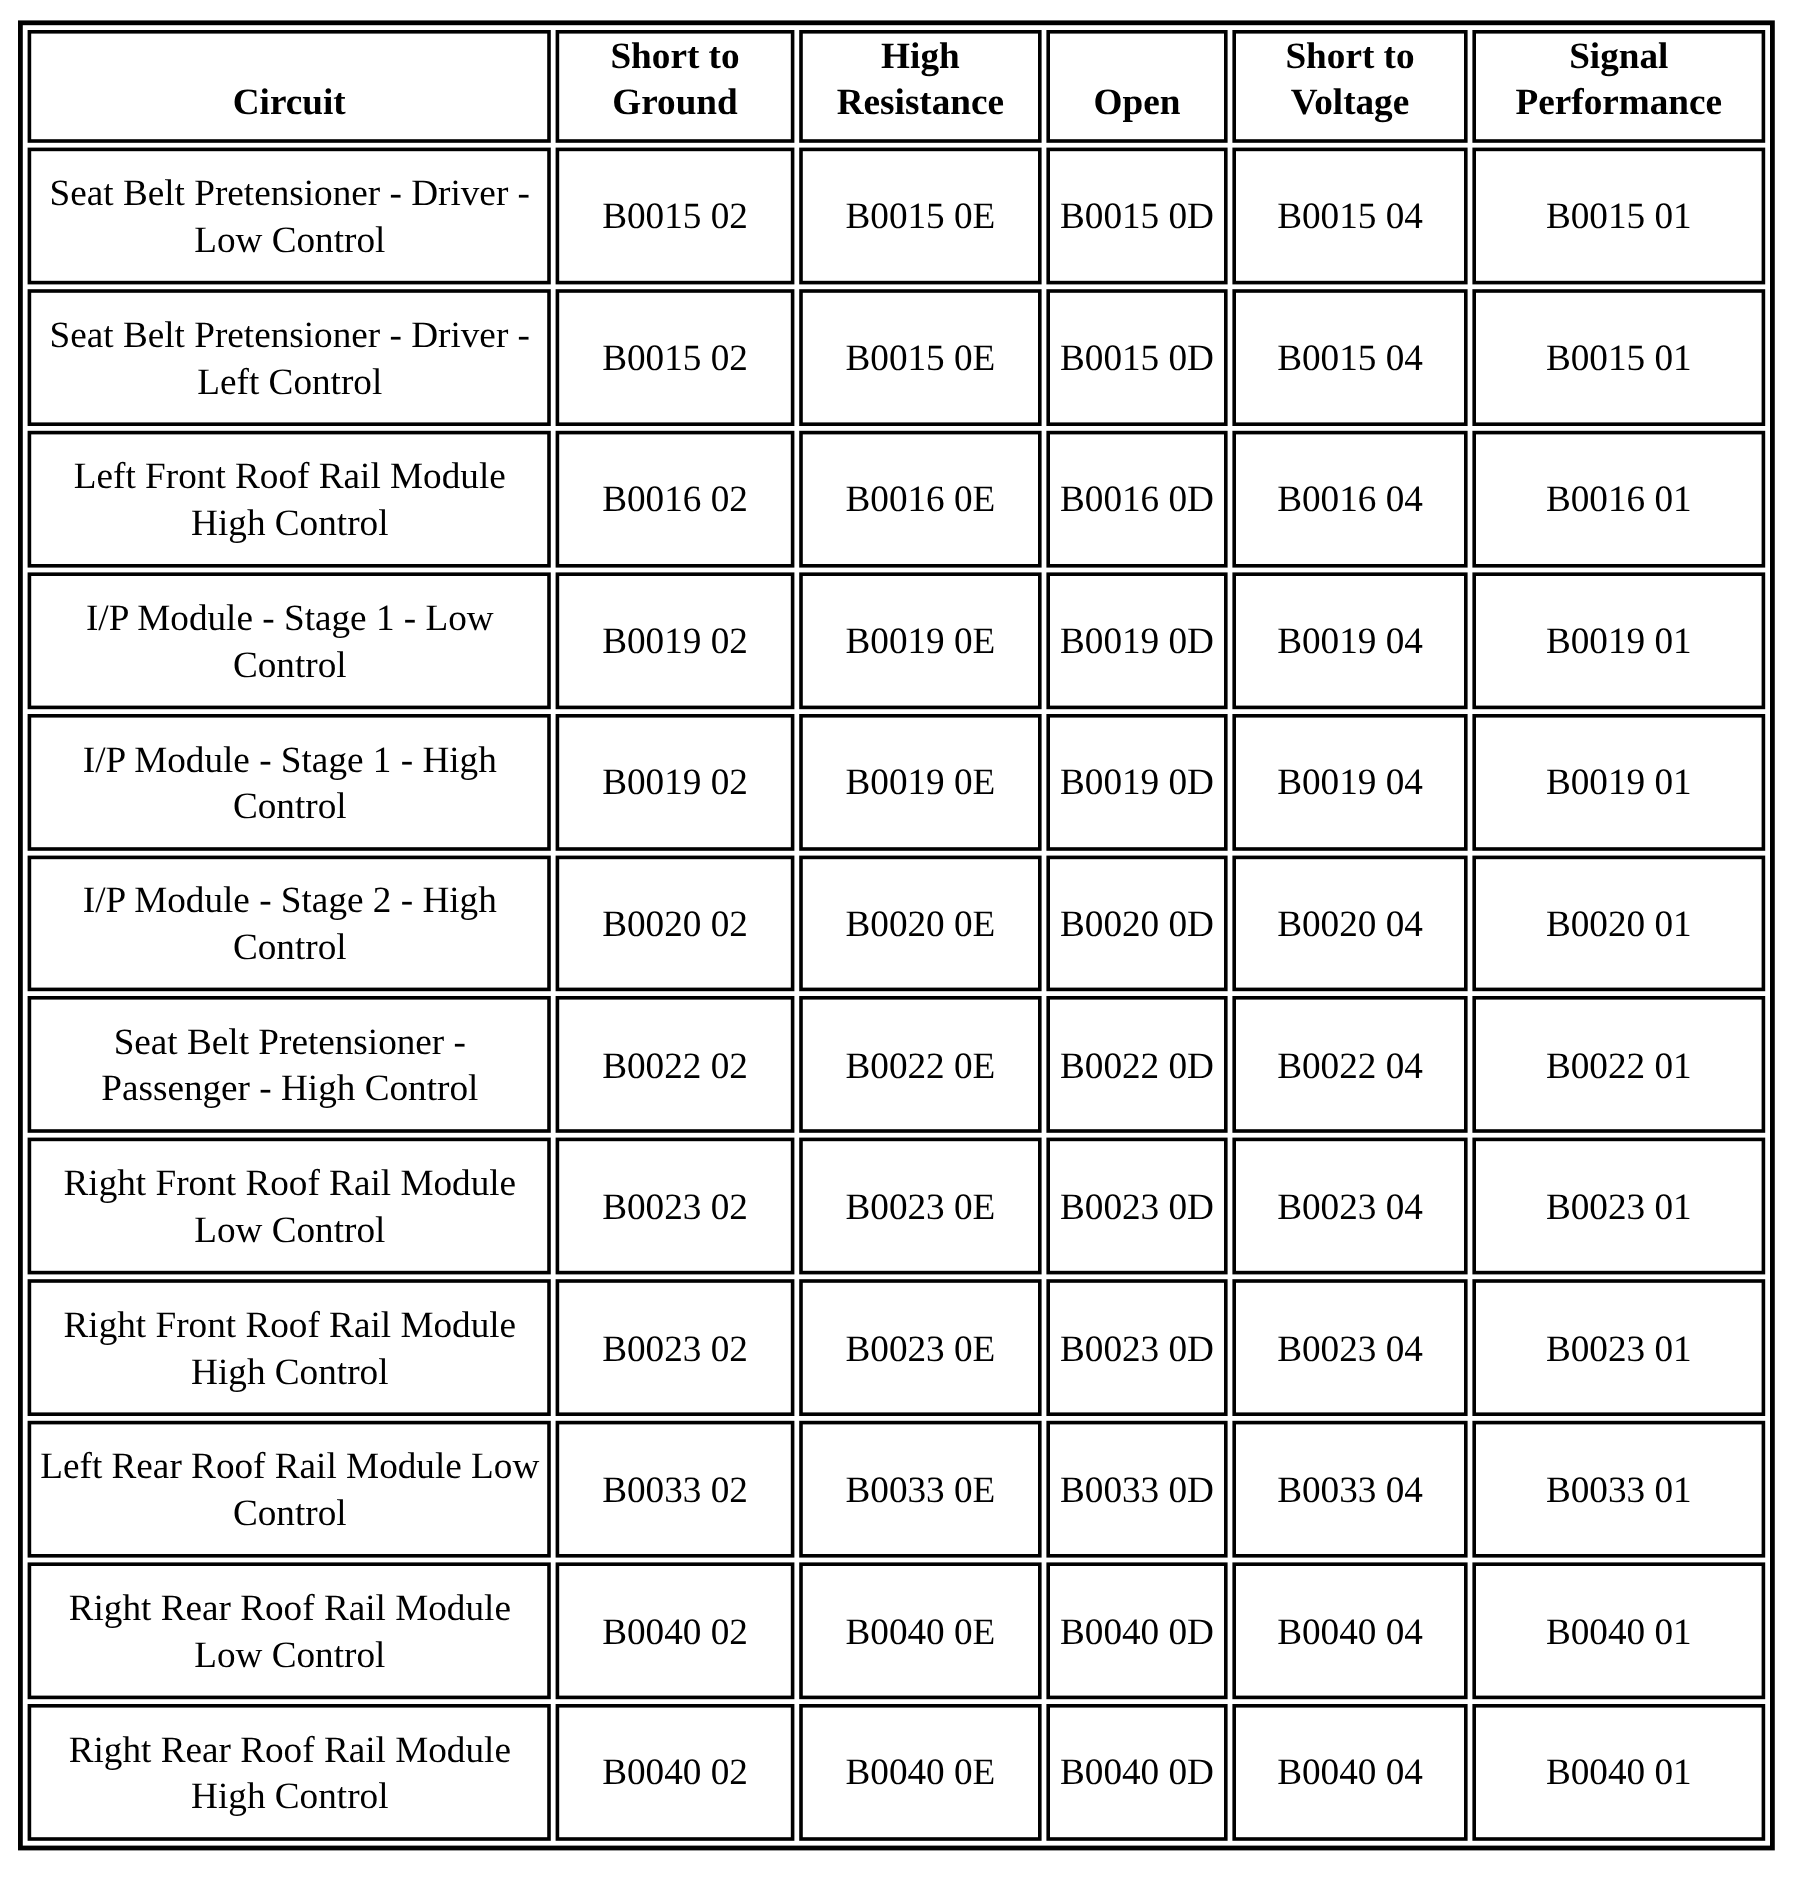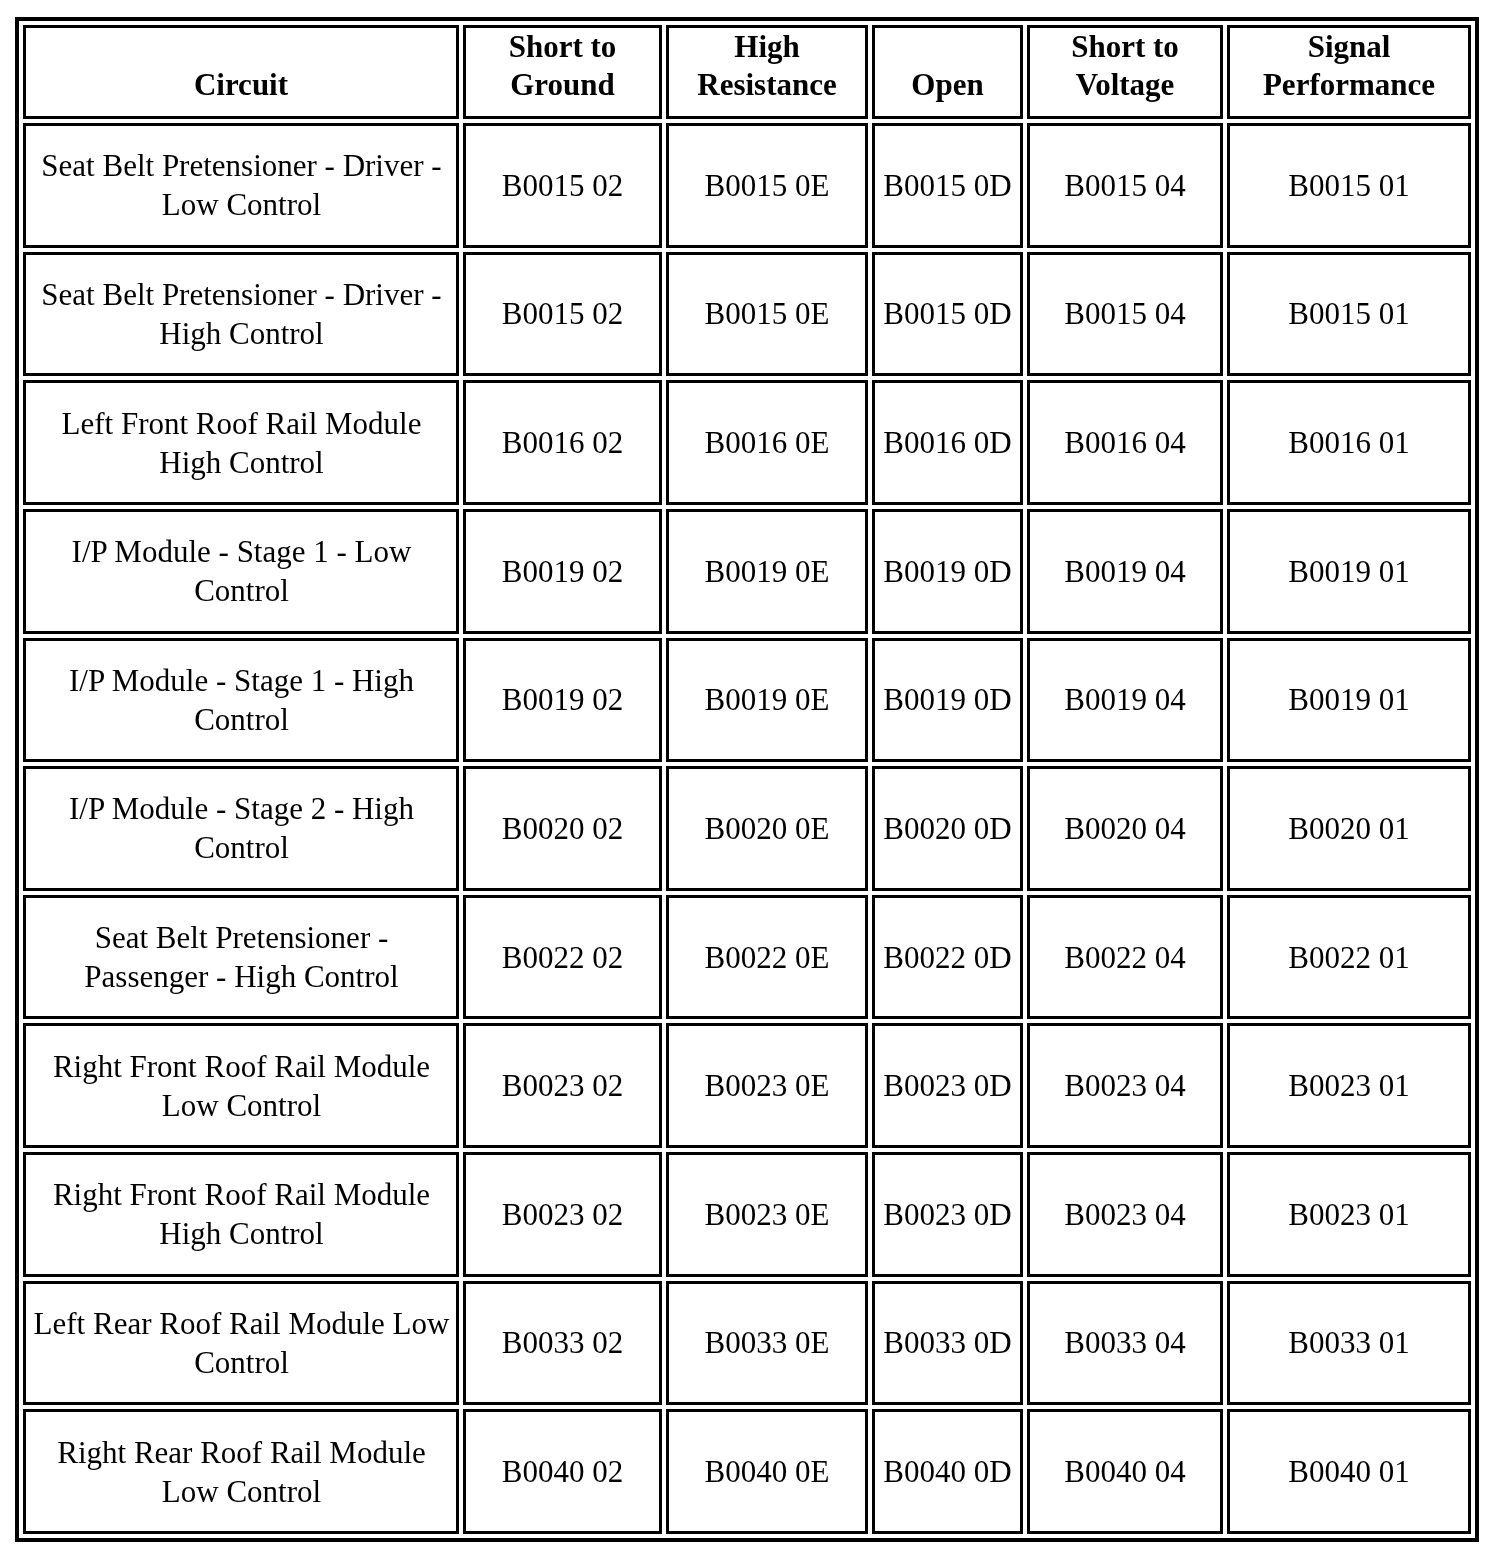--- a/index.html
+++ b/index.html
@@ -60,21 +60,21 @@
   <tbody id="tbody">
     <tr class="row">
       <td class="circuit">Seat Belt Pretensioner - Driver - Low Control</td>
       <td>B0015 02</td>
       <td>B0015 0E</td>
       <td class="open">B0015 0D</td>
       <td>B0015 04</td>
       <td>B0015 01</td>
     </tr>
     <tr class="row">
-      <td class="circuit">Seat Belt Pretensioner - Driver - High Control</td>
+      <td class="circuit">Seat Belt Pretensioner - Driver - Left Control</td>
       <td>B0015 02</td>
       <td>B0015 0E</td>
       <td class="open">B0015 0D</td>
       <td>B0015 04</td>
       <td>B0015 01</td>
     </tr>
     <tr class="row">
       <td class="circuit">Left Front Roof Rail Module High Control</td>
       <td>B0016 02</td>
       <td>B0016 0E</td>
@@ -139,14 +139,22 @@
       <td>B0033 01</td>
     </tr>
     <tr class="row">
       <td class="circuit">Right Rear Roof Rail Module Low Control</td>
       <td>B0040 02</td>
       <td>B0040 0E</td>
       <td class="open">B0040 0D</td>
       <td>B0040 04</td>
       <td>B0040 01</td>
     </tr>
+    <tr class="row">
+      <td class="circuit">Right Rear Roof Rail Module High Control</td>
+      <td>B0040 02</td>
+      <td>B0040 0E</td>
+      <td class="open">B0040 0D</td>
+      <td>B0040 04</td>
+      <td>B0040 01</td>
+    </tr>
   </tbody>
 </table>
 
 </body></html>

